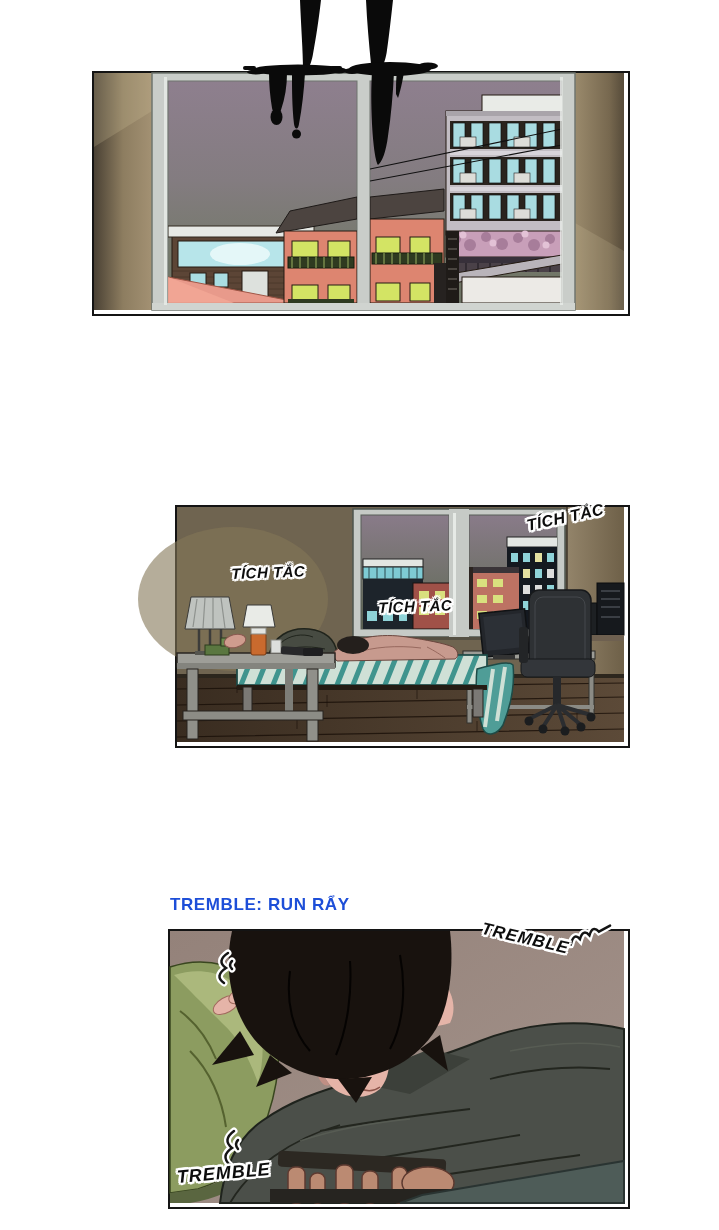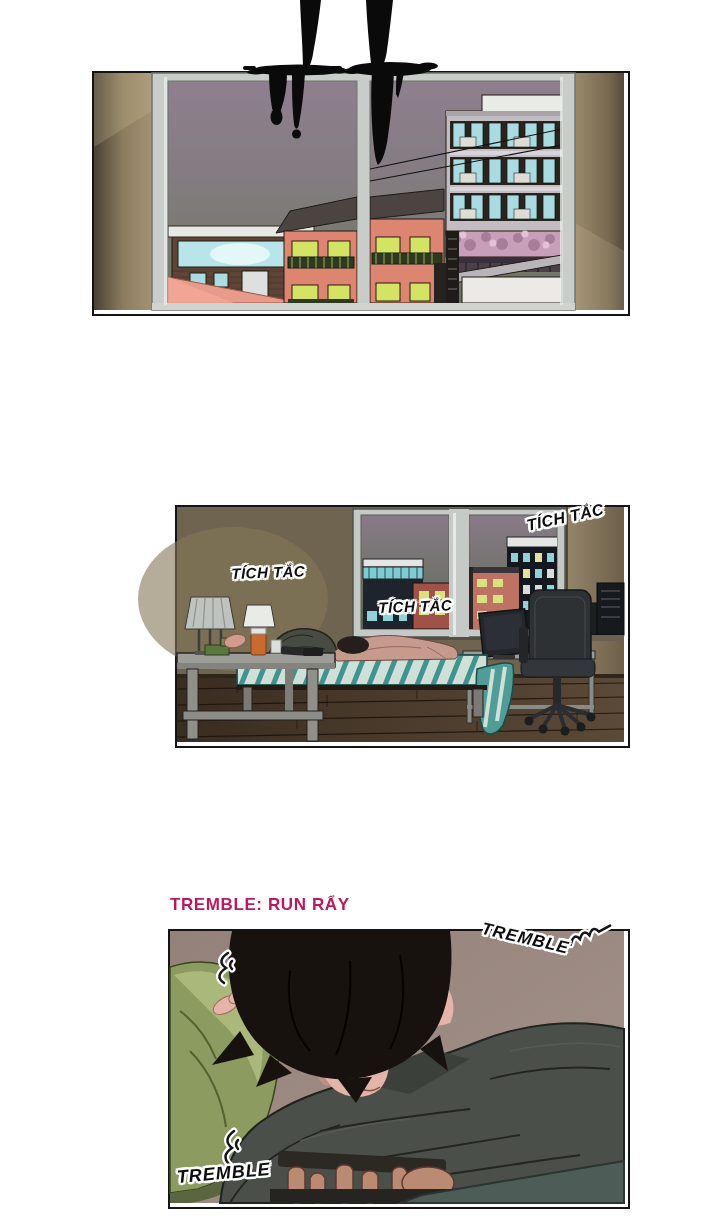--- a/index.html
+++ b/index.html
@@ -18,21 +18,21 @@
                    2.5px 0 0 #fff,-2px 2px 0 #fff,0 2.5px 0 #fff,2px 2px 0 #fff,
                    -1px -1px 0 #fff,1px 1px 0 #fff;}
   .sfx-tick{font-size:15px;}
   #sfx-t1{left:54px;top:58px;transform:rotate(-2deg);}
   #sfx-t2{left:201px;top:92px;transform:rotate(-2deg);}
   #sfx-t3{left:348px;top:10px;transform:rotate(-12deg);font-size:16px;}
   .sfx-tremble{font-size:17px;letter-spacing:1px;}
   #sfx-tr1{left:314px;top:-12px;transform:rotate(13deg);}
   #sfx-tr2{left:6px;top:236px;transform:rotate(-5deg);font-size:18px;}
   .note{position:absolute;left:170px;top:895px;font-size:17px;font-weight:700;
-        letter-spacing:.6px;color:#be185d;z-index:4;}
+        letter-spacing:.6px;color:#1d4ed8;z-index:4;}
 </style>
 </head>
 <body>
 
 <div class="page">
 
   <section class="panel" id="panel1">
     <svg width="530" height="237" viewBox="0 0 530 237">
       <defs>
         <linearGradient id="p1sky" x1="0" y1="0" x2="0" y2="1">

